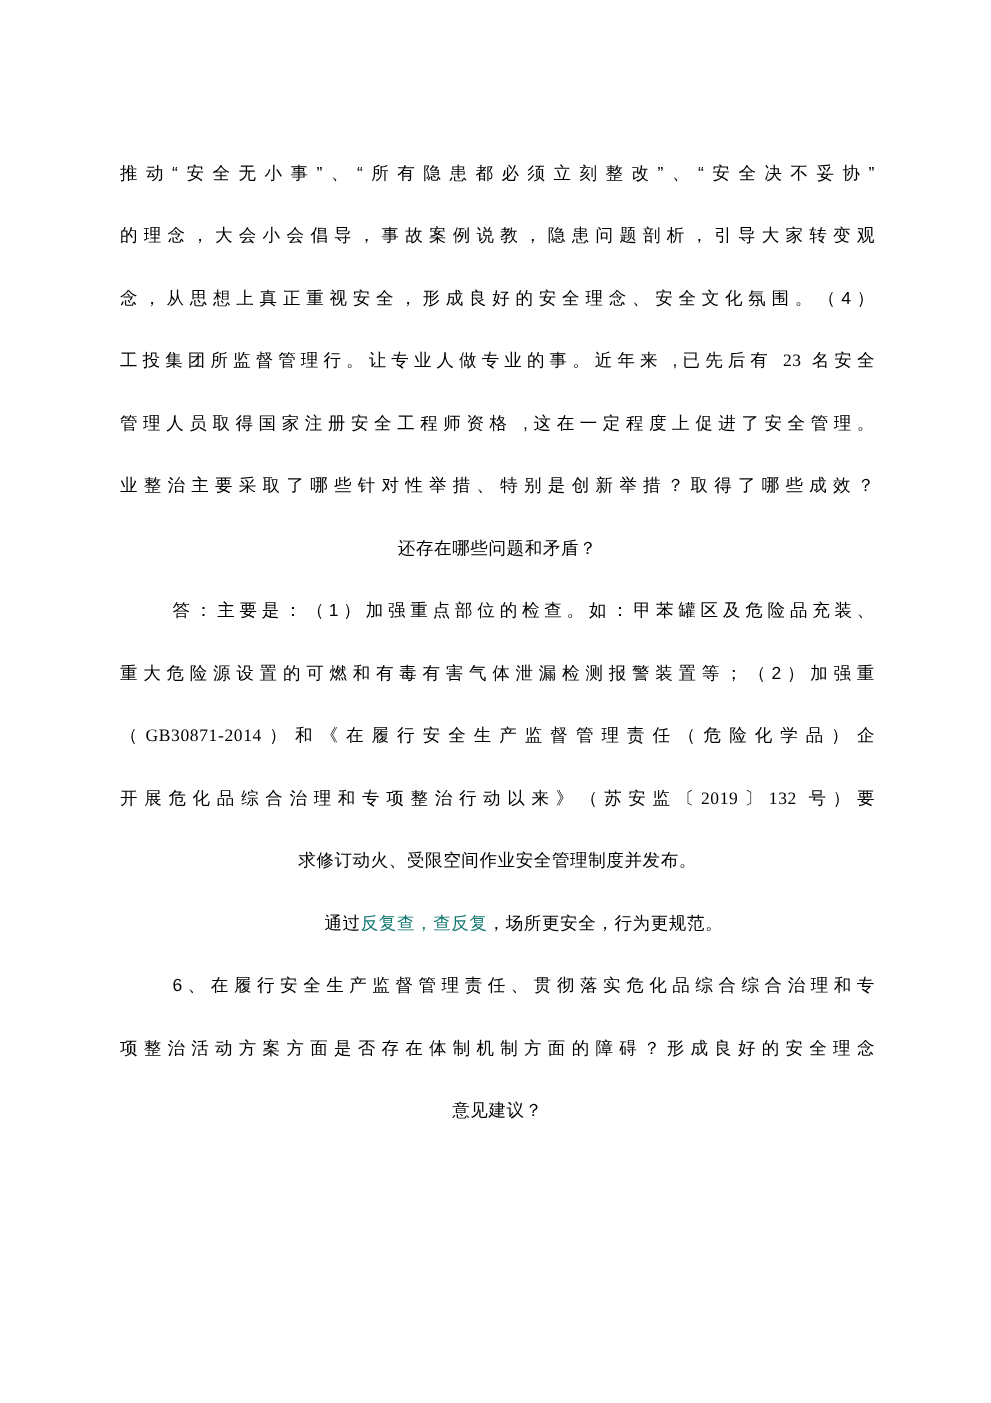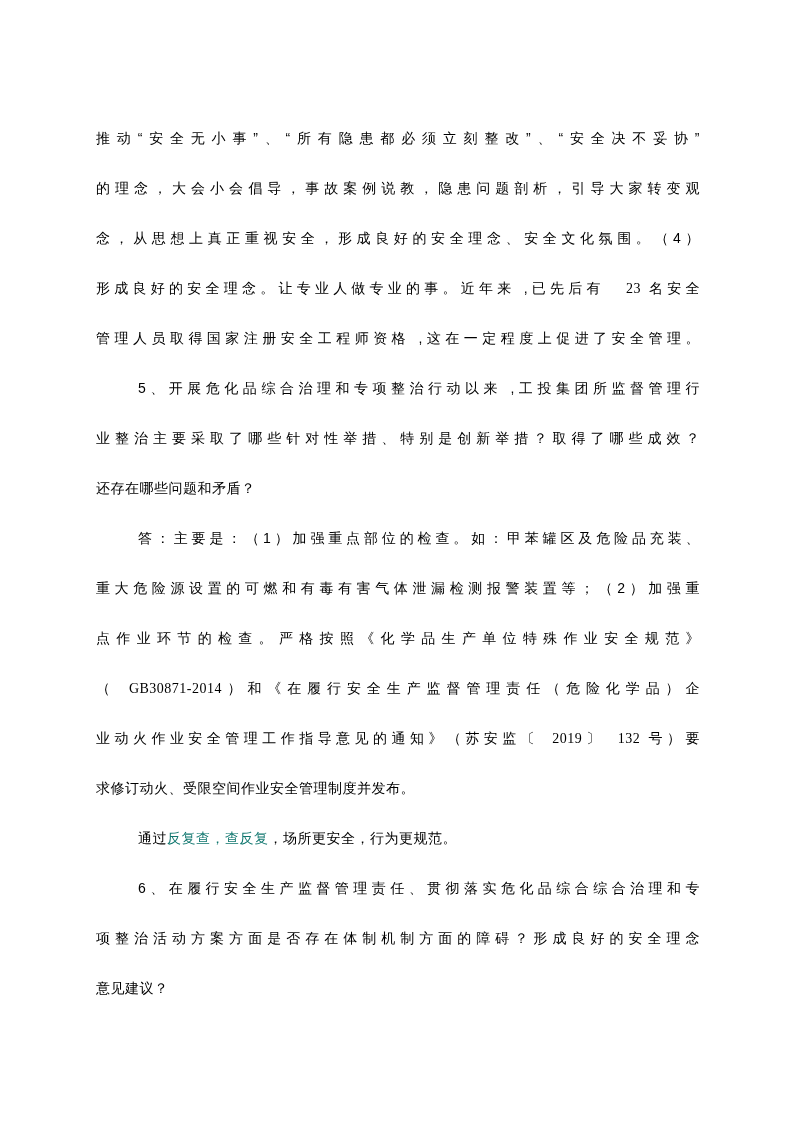--- a/index.html
+++ b/index.html
@@ -20,51 +20,48 @@
     top: 113px;
     width: 604px;
     font-family: "Liberation Sans", "DejaVu Sans", sans-serif;
     font-size: 14px;
     line-height: 50px;
     color: #000000;
     letter-spacing: 0.5px;
   }
   .doc-line {
     height: 50px;
-    text-align: left;
+    text-align: center;
   }
   .doc-line.justify {
     text-align: justify;
     text-align-last: justify;
   }
   .doc-line.indent {
     padding-left: 42px;
   }
   .seg-serif {
     font-family: "Liberation Serif", "DejaVu Serif", serif;
-    margin-left: 13px;
   }
 </style>
 </head>
 <body>
 
 <div class="page">
   <div class="text-block" style="color: rgb(0, 0, 0);">
       <div class="doc-line justify"><span>推动“安全无小事”、“所有隐患都必须立刻整改”、“安全决不妥协”</span></div>
       <div class="doc-line justify"><span>的理念，大会小会倡导，事故案例说教，隐患问题剖析，引导大家转变观</span></div>
       <div class="doc-line justify"><span>念，从思想上真正重视安全，形成良好的安全理念、安全文化氛围。（4）</span></div>
-      <div class="doc-line justify"><span>形成良好的安全理念。让专业人做专业的事。近年来 ,已先后有 </span><span class="seg-serif">23</span><span> 名安全</span></div>
+      <div class="doc-line justify"><span>工投集团所监督管理行。让专业人做专业的事。近年来 ,已先后有 </span><span class="seg-serif">23</span><span> 名安全</span></div>
       <div class="doc-line justify"><span>管理人员取得国家注册安全工程师资格 ,这在一定程度上促进了安全管理。</span></div>
-      <div class="doc-line justify indent"><span>5、开展危化品综合治理和专项整治行动以来 ,工投集团所监督管理行</span></div>
       <div class="doc-line justify"><span>业整治主要采取了哪些针对性举措、特别是创新举措？取得了哪些成效？</span></div>
       <div class="doc-line"><span>还存在哪些问题和矛盾？</span></div>
       <div class="doc-line justify indent"><span>答：主要是：（1）加强重点部位的检查。如：甲苯罐区及危险品充装、</span></div>
       <div class="doc-line justify"><span>重大危险源设置的可燃和有毒有害气体泄漏检测报警装置等；（2）加强重</span></div>
-      <div class="doc-line justify"><span>点作业环节的检查。严格按照《化学品生产单位特殊作业安全规范》</span></div>
       <div class="doc-line justify"><span>（</span><span class="seg-serif">GB30871-2014</span><span>）和《在履行安全生产监督管理责任（危险化学品）企</span></div>
-      <div class="doc-line justify"><span>业动火作业安全管理工作指导意见的通知》（苏安监〔</span><span class="seg-serif">2019</span><span>〕</span><span class="seg-serif">132</span><span> 号）要</span></div>
+      <div class="doc-line justify"><span>开展危化品综合治理和专项整治行动以来》（苏安监〔</span><span class="seg-serif">2019</span><span>〕</span><span class="seg-serif">132</span><span> 号）要</span></div>
       <div class="doc-line"><span>求修订动火、受限空间作业安全管理制度并发布。</span></div>
       <div class="doc-line indent"><span>通过</span><span style="color: #0f766e;">反复查，查反复</span><span>，场所更安全，行为更规范。</span></div>
       <div class="doc-line justify indent"><span>6、在履行安全生产监督管理责任、贯彻落实危化品综合综合治理和专</span></div>
       <div class="doc-line justify"><span>项整治活动方案方面是否存在体制机制方面的障碍？形成良好的安全理念</span></div>
       <div class="doc-line"><span>意见建议？</span></div>
     </div>
 </div>
 
 </body></html>

